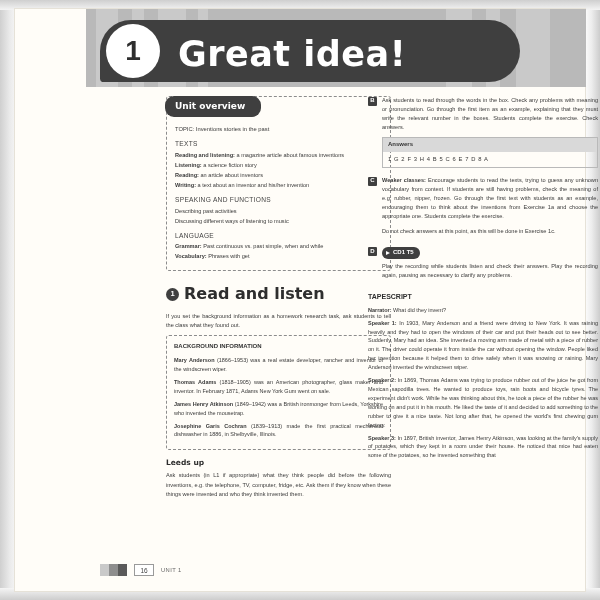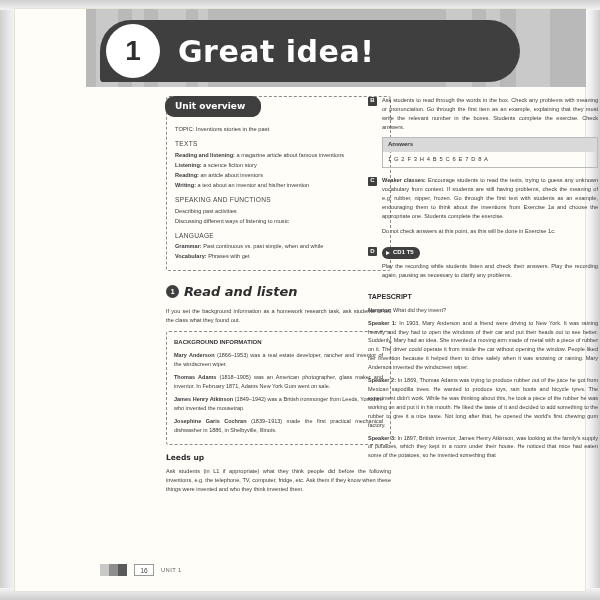--- a/index.html
+++ b/index.html
@@ -57,21 +57,21 @@
   .unit-circle {
     position: absolute; left: 106px; top: 24px;
     width: 54px; height: 54px; border-radius: 50%;
     background: #ffffff;
     display: flex; align-items: center; justify-content: center;
     color: #2e2e2e; font-size: 28px; font-weight: bold;
   }
   .unit-title {
     position: absolute; left: 178px; top: 34px;
     color: #ffffff;
-    font-size: 30px;
+    font-size: 35px;
     font-weight: bold;
     letter-spacing: .5px;
     font-family: "DejaVu Sans", sans-serif;
   }
 
   
   .col {
     position: absolute;
     top: 96px;
     width: 225px;
@@ -116,23 +116,22 @@
     display: flex; align-items: center; gap: 5px; margin: 9px 0 5px 0;
   }
   .sec-num {
     width: 13px; height: 13px; border-radius: 50%;
     background: #3f3f3f; color: #fff;
     font-size: 7.5px; font-weight: bold;
     display: flex; align-items: center; justify-content: center;
     flex: 0 0 auto;
   }
   .sec-title {
-    font-size: 13px; font-weight: bold; color: #2e2e2e;
+    font-size: 16px; font-weight: bold; color: #2e2e2e;
     font-family: "DejaVu Sans", sans-serif;
-    font-style: italic;
   }
   .body-p { margin: 0 0 5px 0; }
 
   
   .bg-box {
     border: 1px dashed #8c8c8c;
     border-radius: 3px;
     padding: 6px 7px;
     margin: 5px 0 7px 0;
   }

